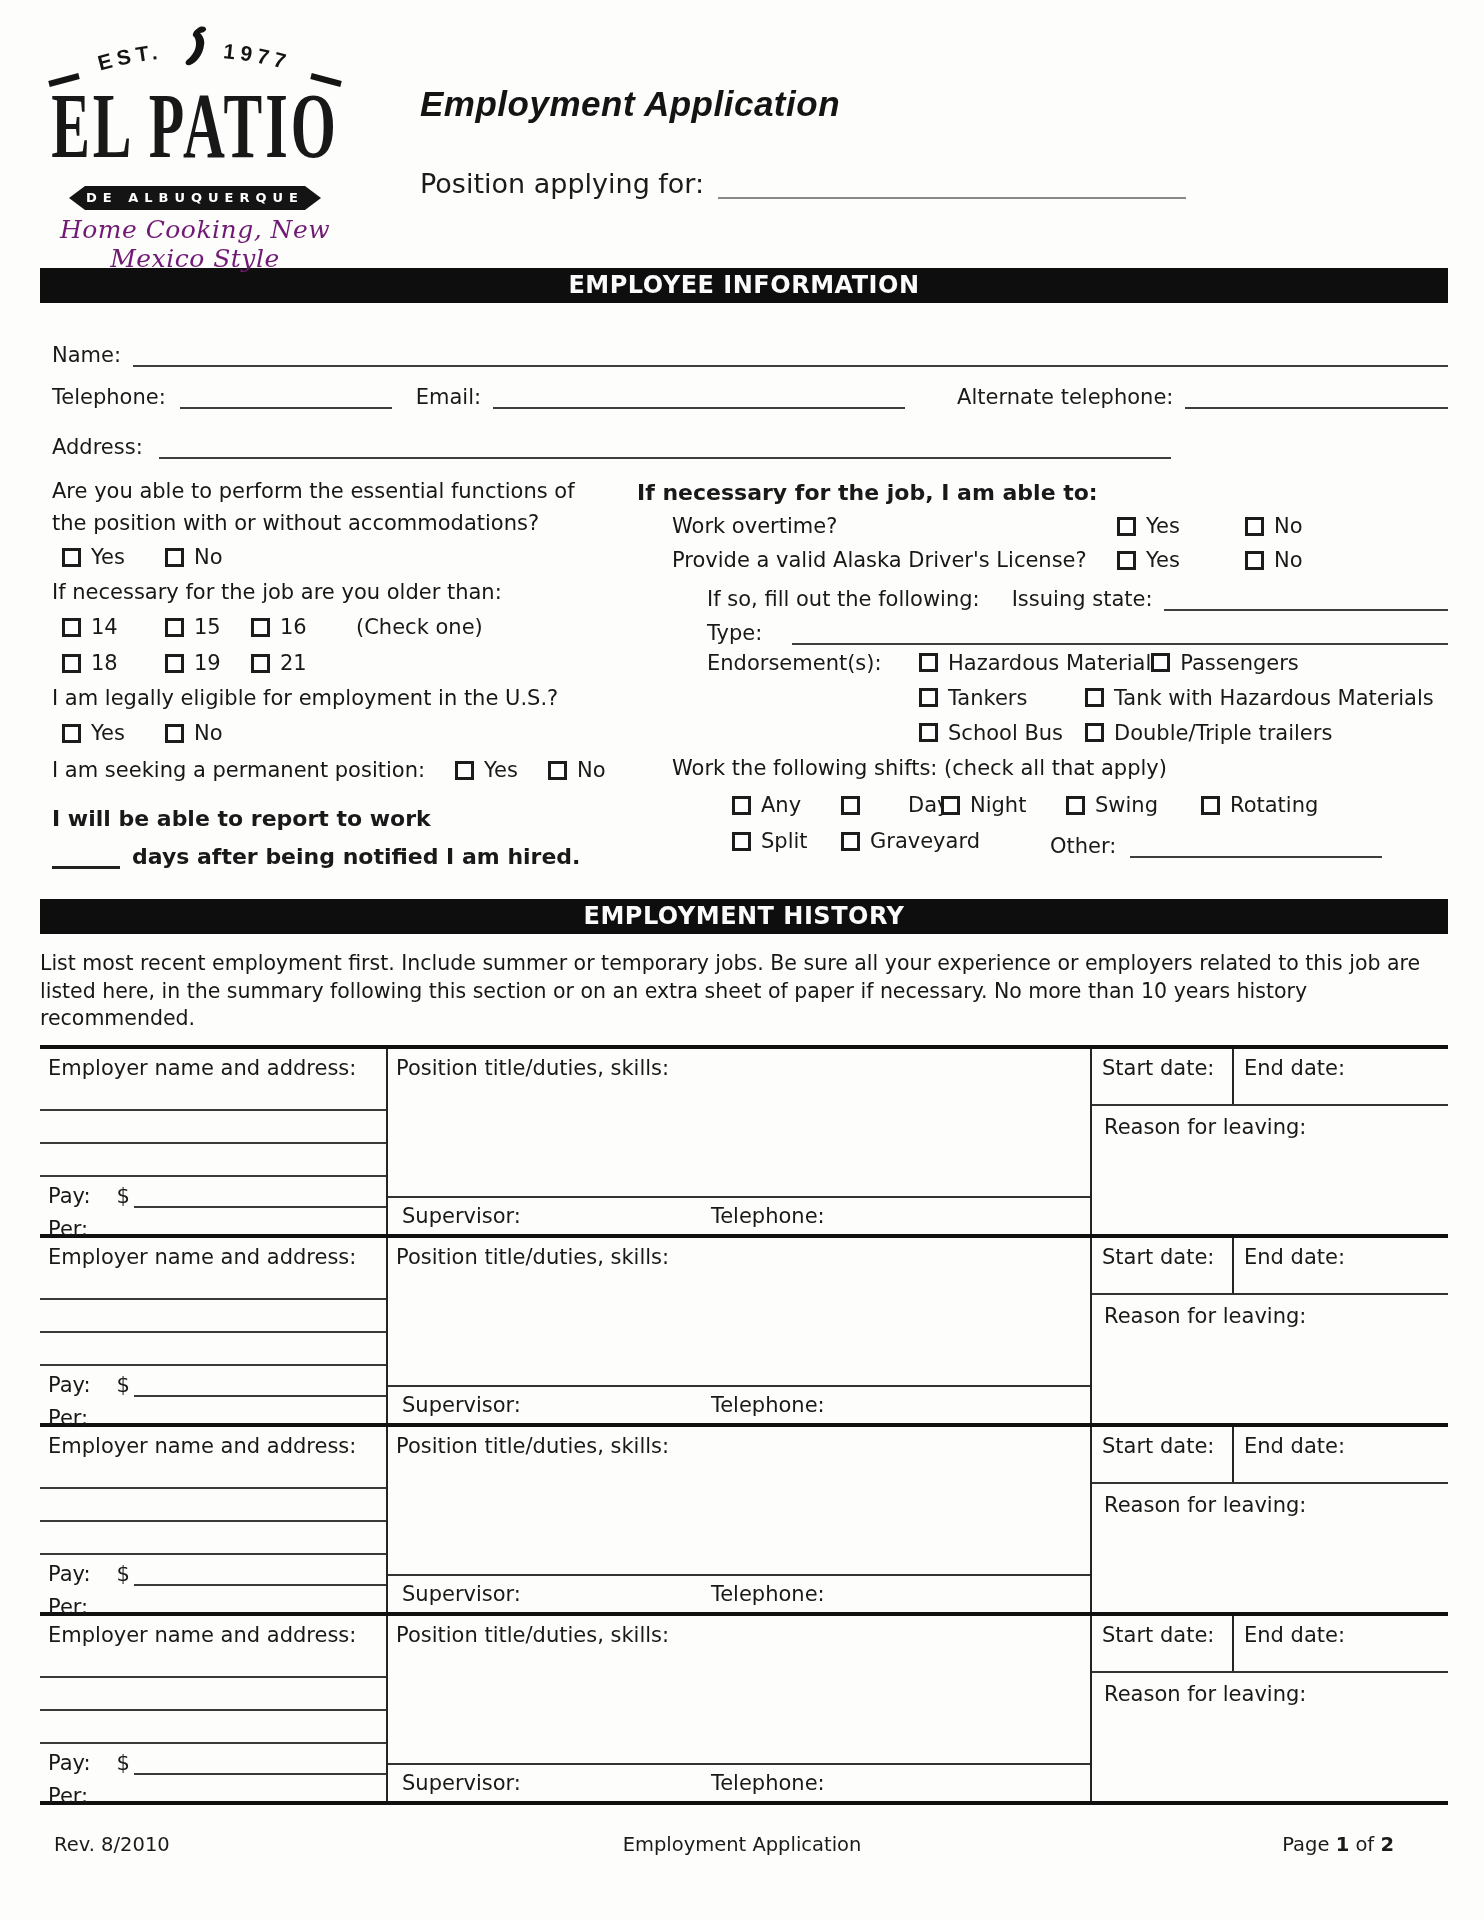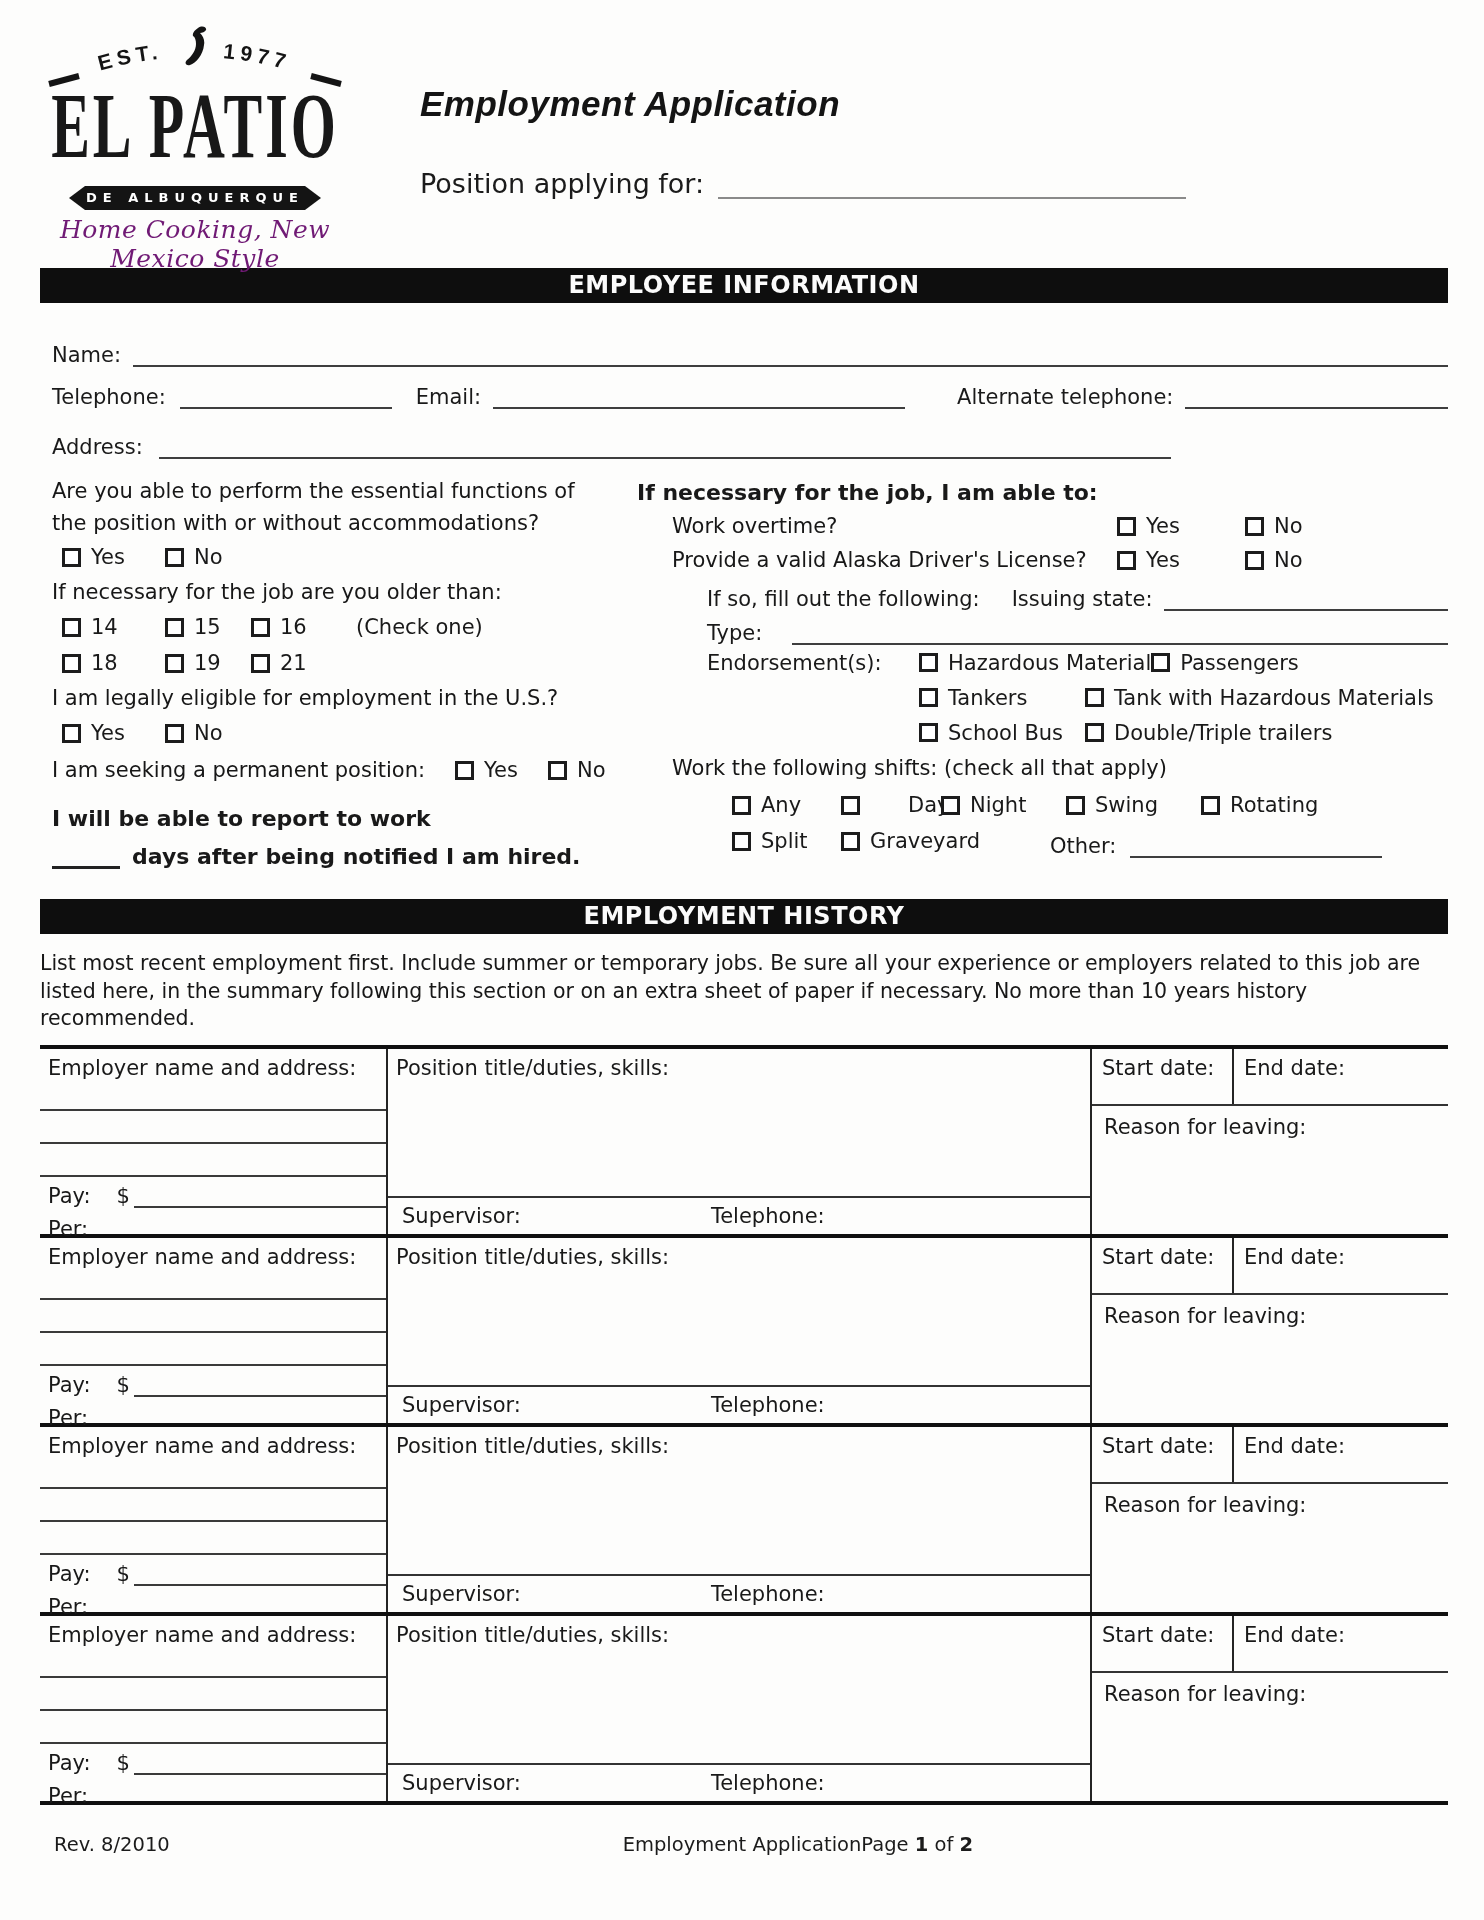--- a/index.html
+++ b/index.html
@@ -135,21 +135,21 @@
   .date-cell { padding:7px 8px 0 10px; font-size:21px; }
   .start-cell { border-right:2px solid #242424; }
   .reason-cell { flex:1; padding:9px 10px 0 12px; font-size:21px; }
 
   
   .footer {
     margin:28px 40px 0; display:grid; grid-template-columns:1fr auto 1fr;
     font-size:19.5px; color:#1b1b1b; align-items:center;
   }
   .footer .f-left { padding-left:14px; }
-  .footer .f-right { padding-right:50px; }
+  .footer .f-right { text-align:right; padding-right:50px; }
 </style>
 </head>
 <body>
 
 <div class="page">
 
   <div class="header-row">
     <div class="logo">
       <svg class="logo-arc" width="300" height="62" viewBox="0 0 300 62">
         <defs>

